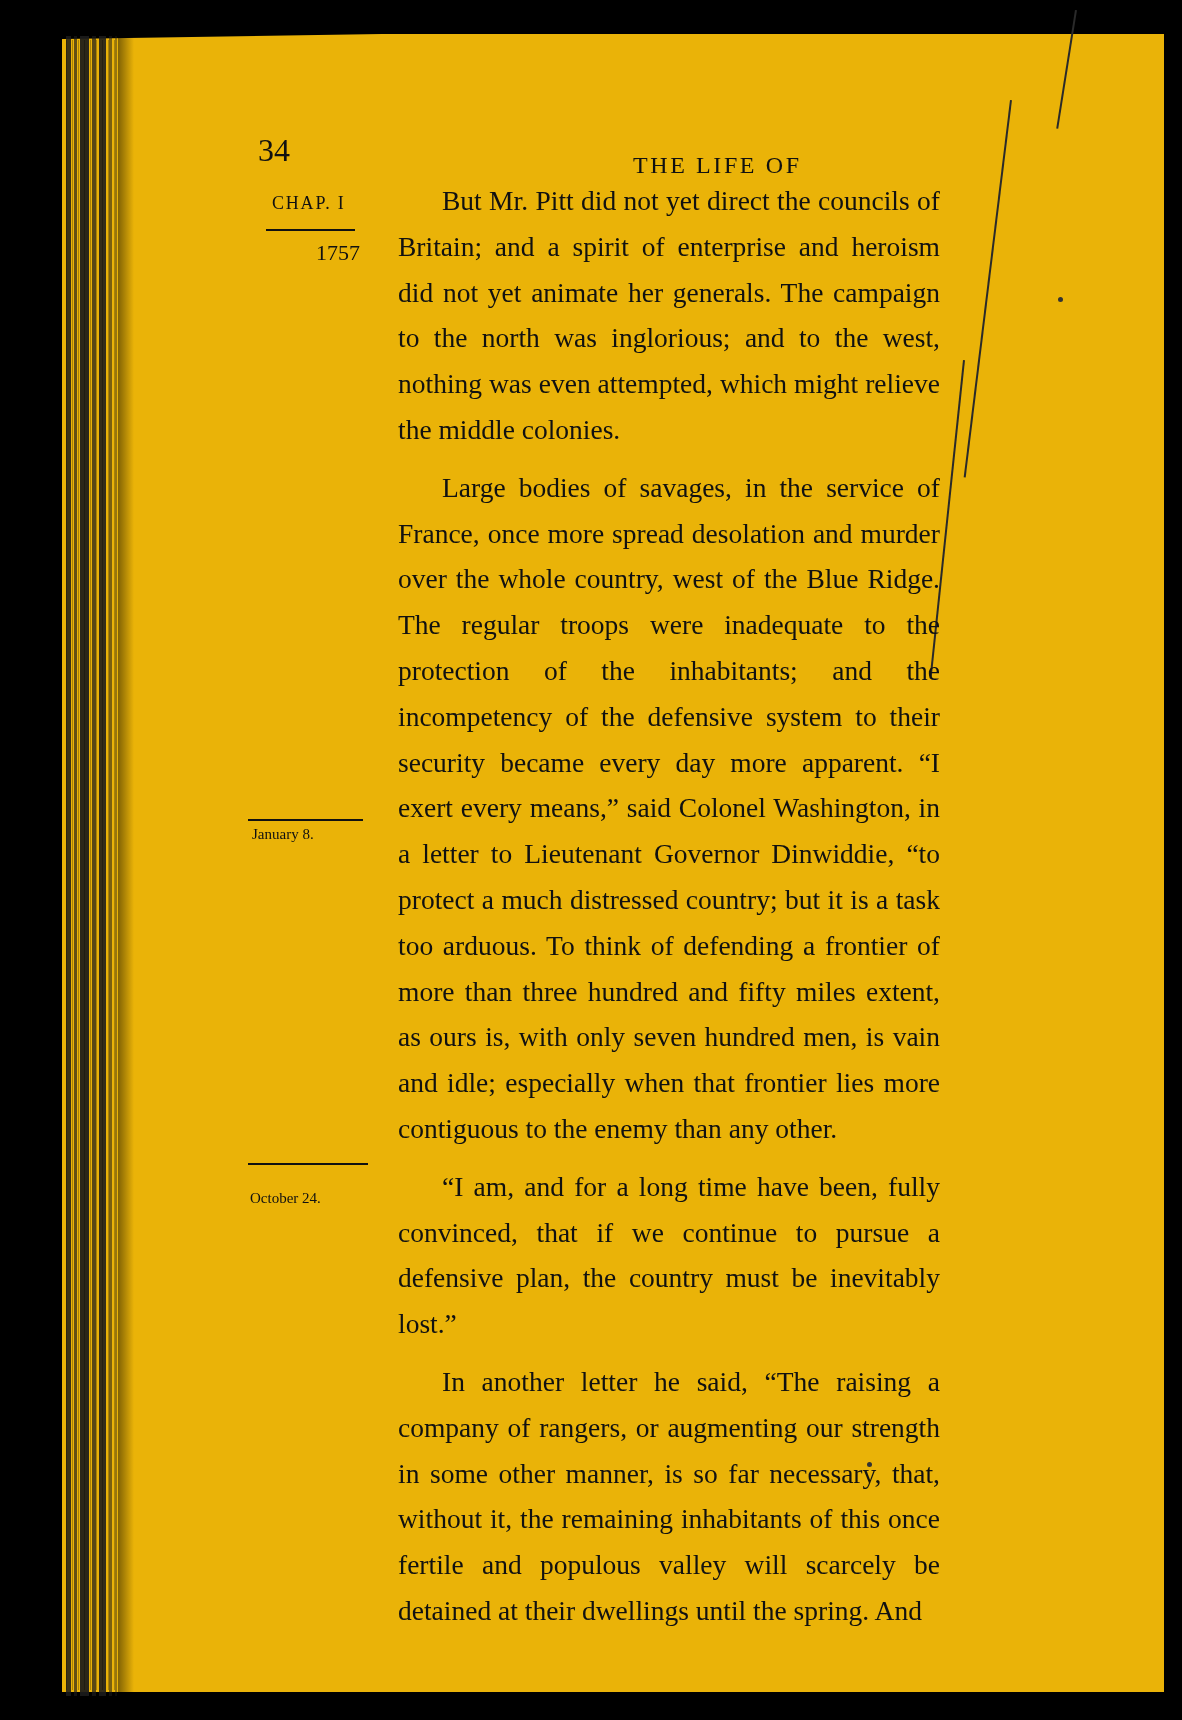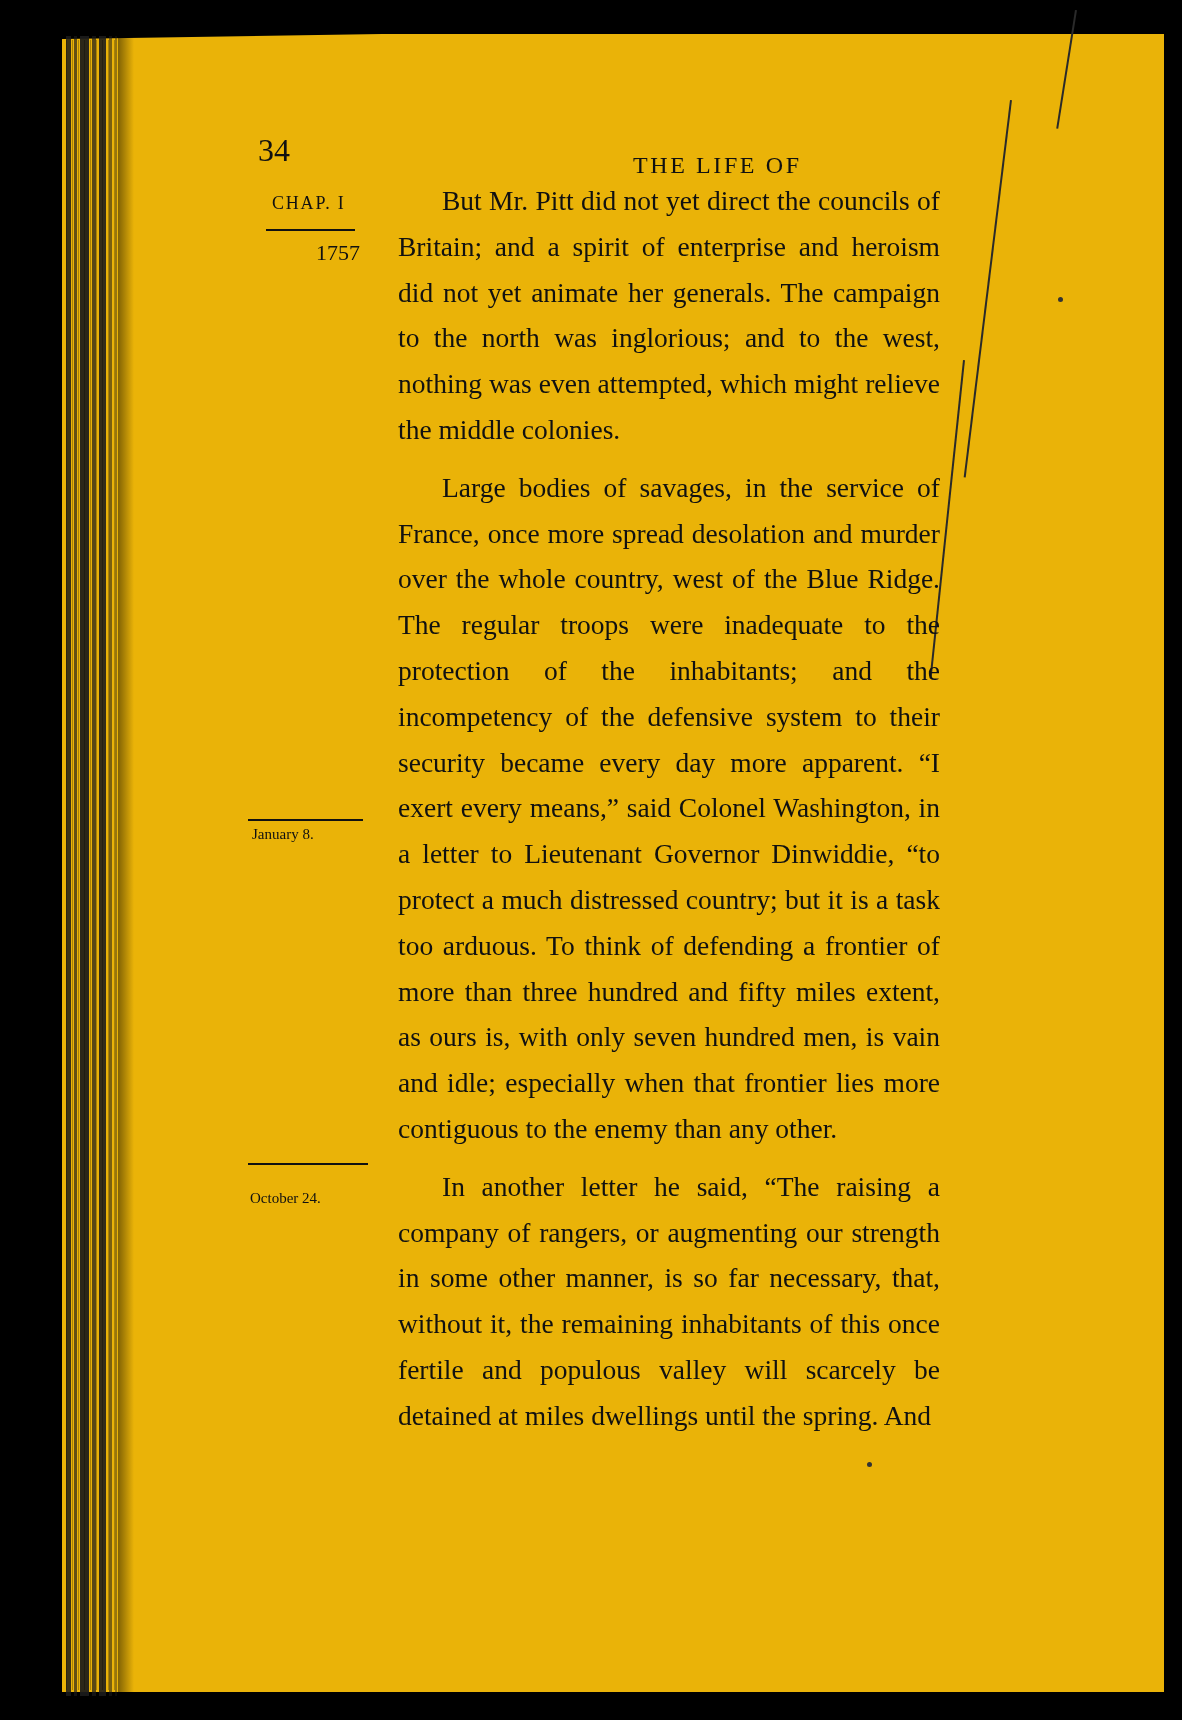--- a/index.html
+++ b/index.html
@@ -216,16 +216,17 @@
 
   <div class="mn-rule r2"></div>
   <div class="margin-note mn-date1">January 8.</div>
 
   <div class="mn-rule r3"></div>
   <div class="margin-note mn-date2">October 24.</div>
 
   <div class="body">
     <p>But Mr. Pitt did not yet direct the councils of Britain; and a spirit of enterprise and heroism did not yet animate her generals. The campaign to the north was inglorious; and to the west, nothing was even attempted, which might relieve the middle colonies.</p>
     <p>Large bodies of savages, in the service of France, once more spread desolation and murder over the whole country, west of the Blue Ridge. The regular troops were inadequate to the protection of the inhabitants; and the incompetency of the defensive system to their security became every day more apparent. “I exert every means,” said Colonel Washington, in a letter to Lieutenant Governor Dinwiddie, “to protect a much distressed country; but it is a task too arduous. To think of defending a frontier of more than three hundred and fifty miles extent, as ours is, with only seven hundred men, is vain and idle; especially when that frontier lies more contiguous to the enemy than any other.</p>
-    <p>In another letter he said, “The raising a company of rangers, or augmenting our strength in some other manner, is so far necessary, that, without it, the remaining inhabitants of this once fertile and populous valley will scarcely be detained at miles dwellings until the spring. And</p>
+    <p>“I am, and for a long time have been, fully convinced, that if we continue to pursue a defensive plan, the country must be inevitably lost.”</p>
+    <p>In another letter he said, “The raising a company of rangers, or augmenting our strength in some other manner, is so far necessary, that, without it, the remaining inhabitants of this once fertile and populous valley will scarcely be detained at their dwellings until the spring. And</p>
   </div>
 
 </div>
 
 </body></html>

